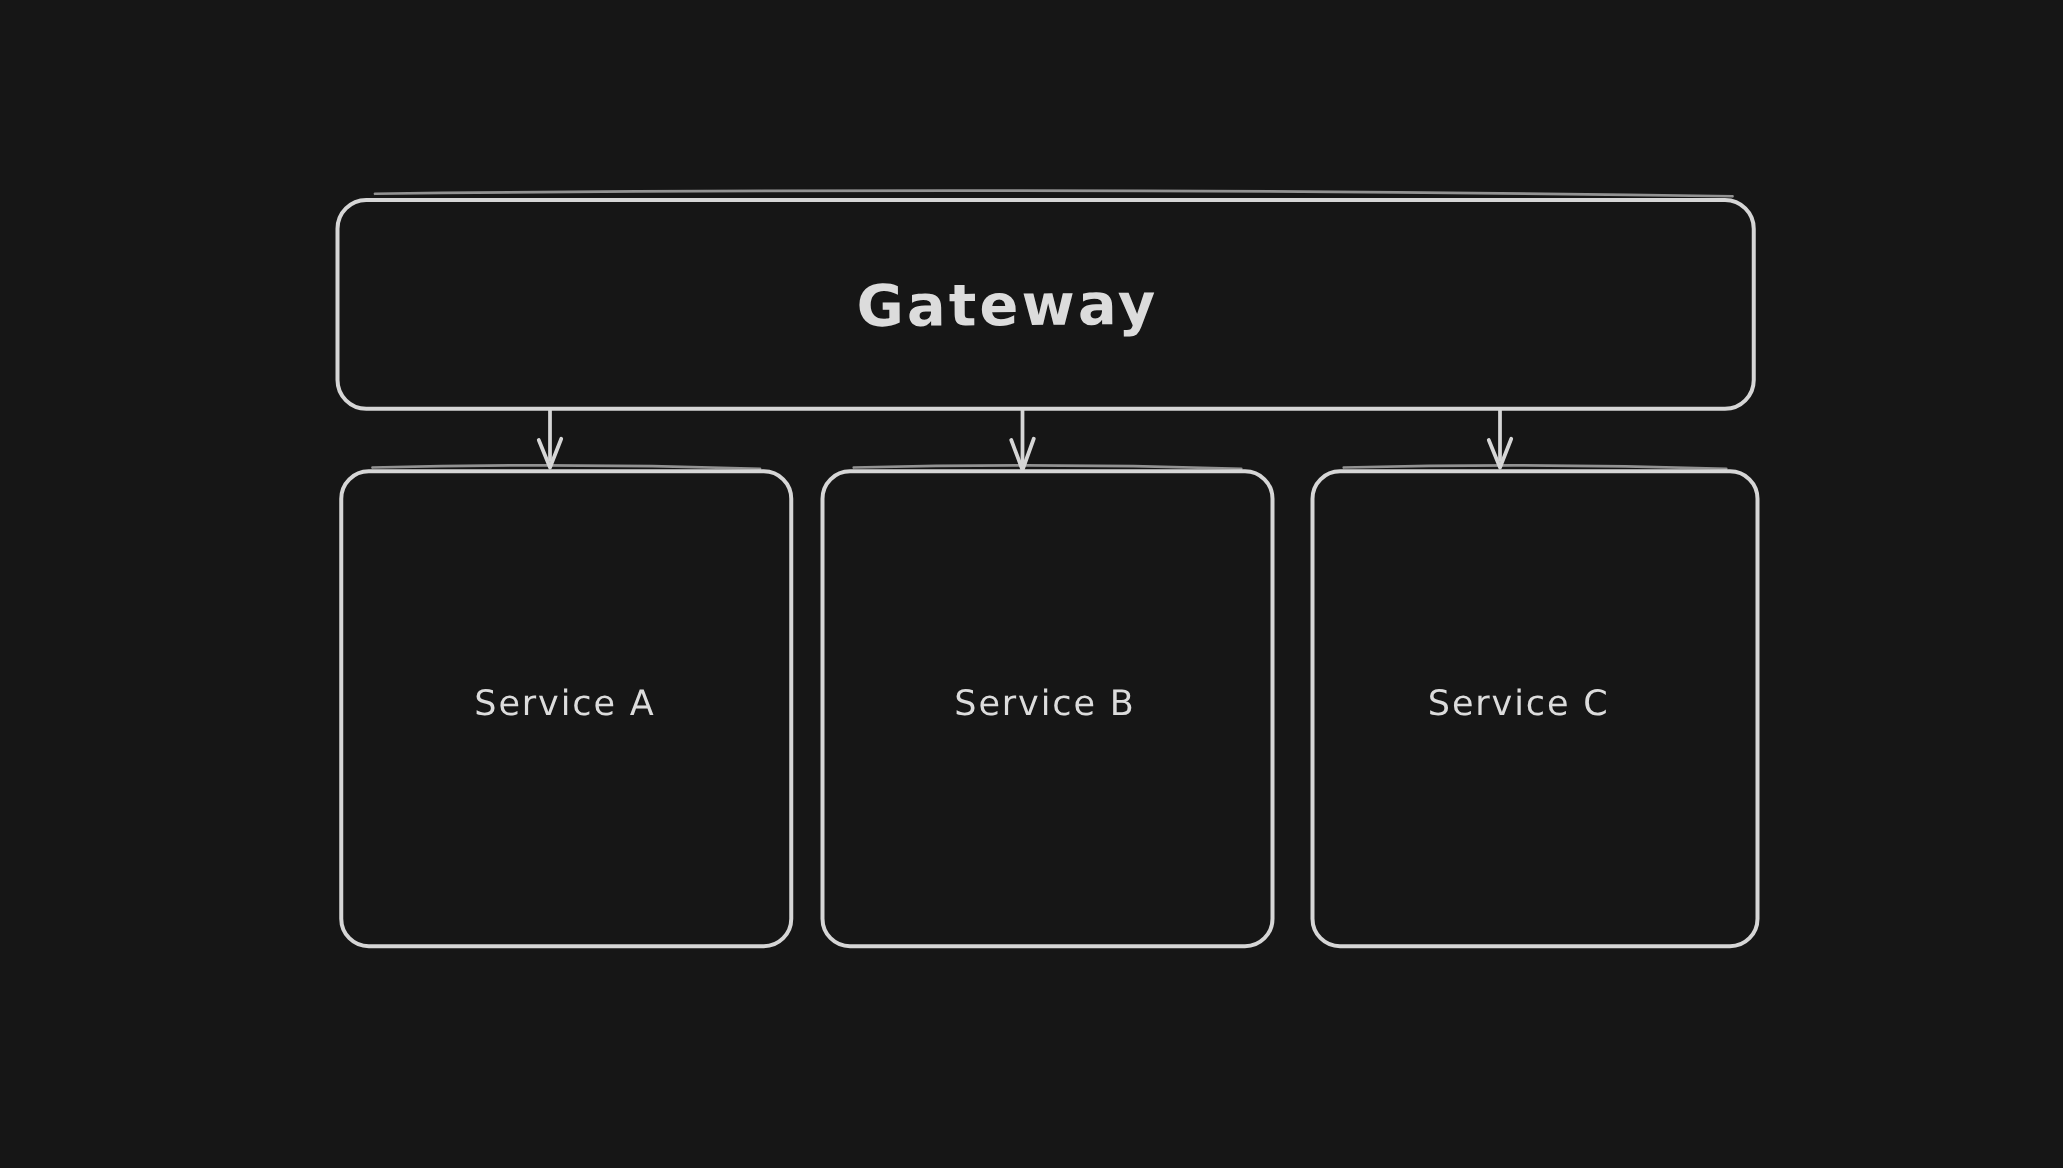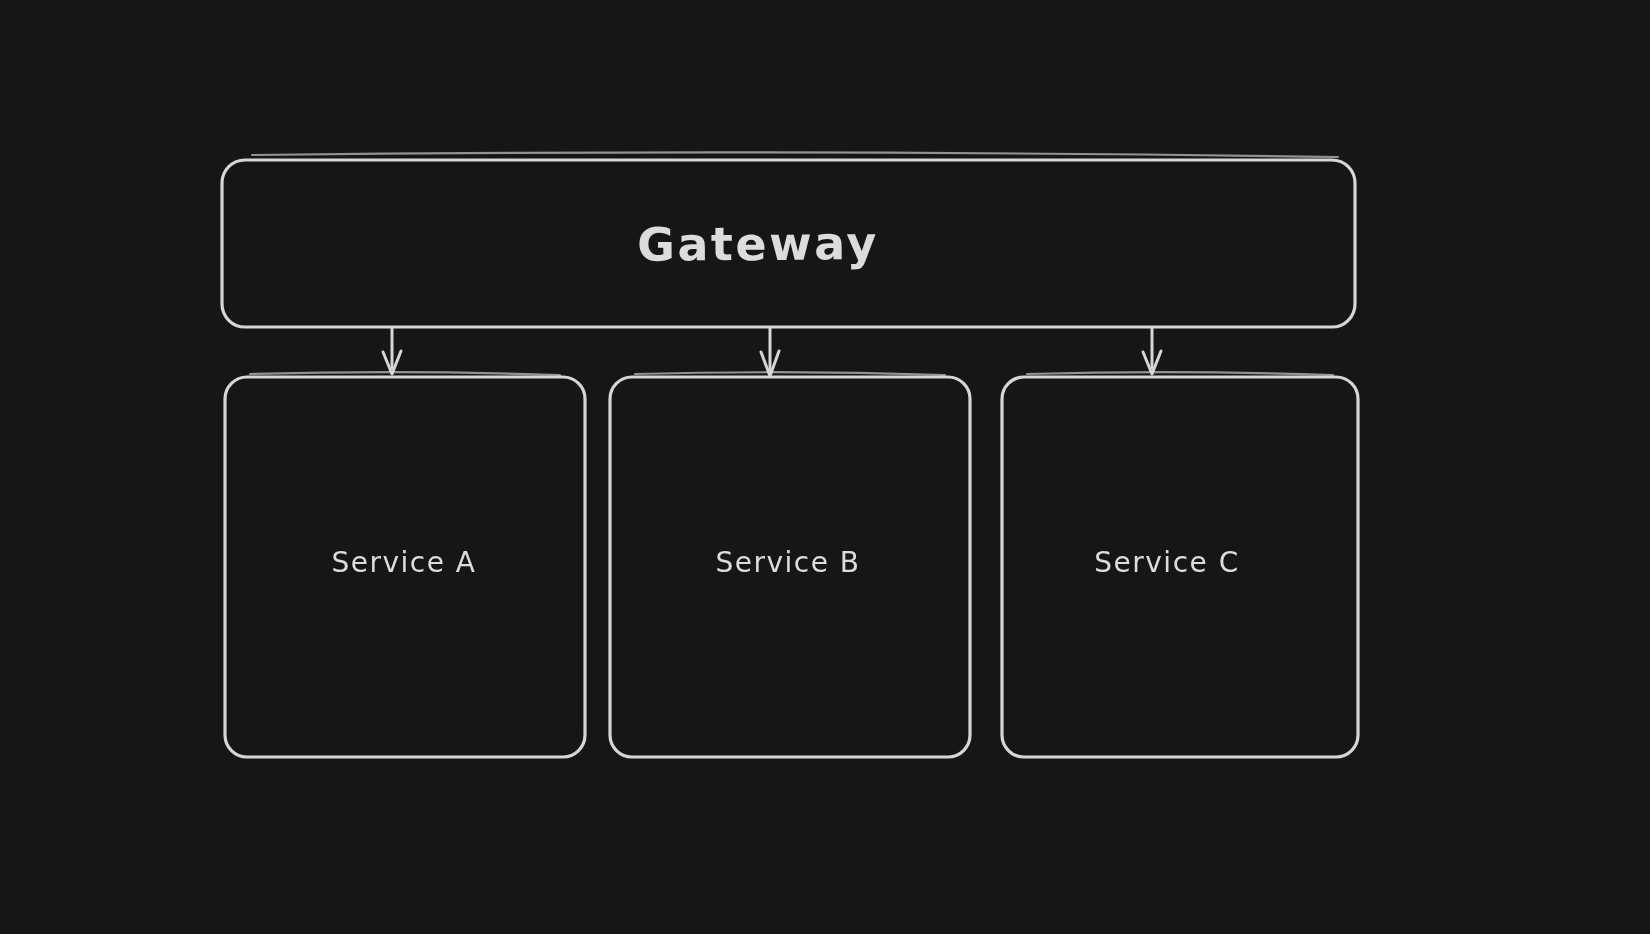--- a/index.html
+++ b/index.html
@@ -12,20 +12,21 @@
     padding: 0;
     background: var(--bg);
   }
   .canvas {
     position: relative;
     width: 1592px;
     height: 934px;
     background: var(--bg);
     overflow: hidden;
     font-family: "DejaVu Sans", "Liberation Sans", sans-serif;
+    margin-left: 48px;
   }
   svg { display: block; width: 1650px; height: 934px; }
 
   .shape {
     fill: none;
     stroke: var(--stroke);
     stroke-width: 3.2;
     stroke-linecap: round;
     stroke-linejoin: round;
   }

